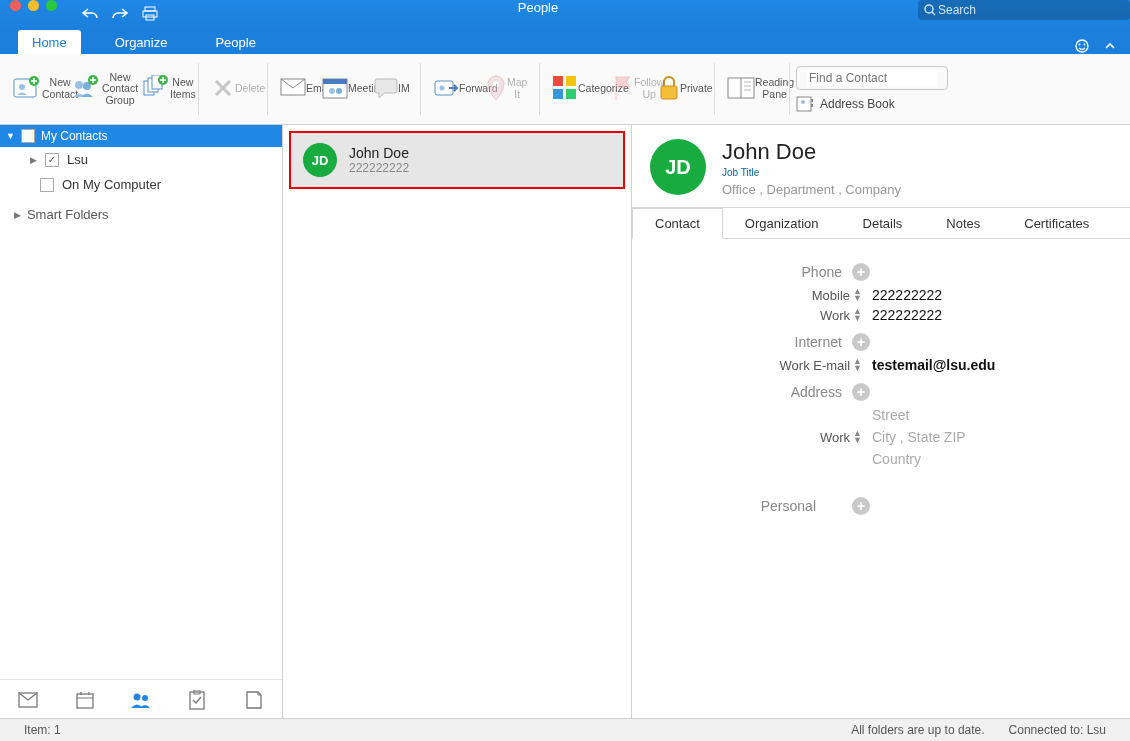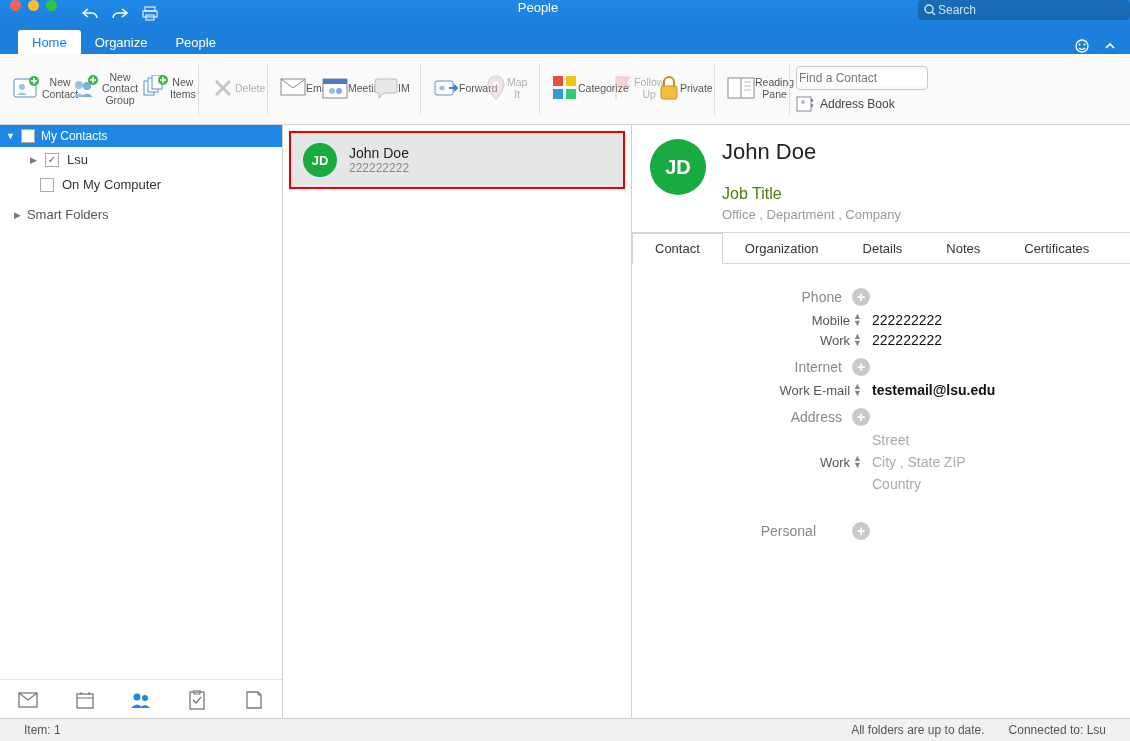--- a/index.html
+++ b/index.html
@@ -10,32 +10,32 @@
   .dot{width:11px;height:11px;border-radius:50%;}
   .red{background:#ff5f57;}
   .yellow{background:#ffbd2e;}
   .green{background:#28c840;}
   .tb-icons{display:flex;gap:14px;margin-left:25px;align-items:center;}
   .tb-title{flex:1;text-align:center;font-weight:500;}
   .search-box{background:rgba(0,0,0,.2);border-radius:4px;height:20px;width:200px;display:flex;align-items:center;padding:0 6px;}
   .search-box input{background:transparent;border:0;outline:0;color:#fff;font-size:12px;width:100%;}
   .search-box input::placeholder{color:#cde3f7;}
   
-  .tabsrow{height:26px;background:#1c7fdc;display:flex;align-items:flex-end;padding-left:18px;color:#fff;}
+  .tabsrow{height:26px;background:#1c7fdc;display:flex;align-items:flex-end;padding-left:18px;color:#fff;gap:20px;}
   .tab{padding:5px 14px 4px;font-size:13px;cursor:default;border-radius:3px 3px 0 0;}
   .tab.active{background:#fff;color:#1c7fdc;}
   .tabs-right{margin-left:auto;margin-right:14px;display:flex;gap:14px;align-items:center;}
   
   .ribbon{height:70px;background:#fafafa;border-bottom:1px solid #cfcfcf;display:flex;align-items:center;padding:0 6px;gap:2px;}
   .rgroup{display:flex;align-items:center;gap:2px;padding:0 6px;}
   .rsep{width:1px;height:52px;background:#ddd;margin:0 4px;}
   .rbtn{display:flex;flex-direction:row;align-items:center;justify-content:flex-start;width:56px;height:56px;font-size:10.5px;color:#555;text-align:center;line-height:1.1;cursor:default;}
   .rbtn.disabled{opacity:.45;}
   .rbtn .icon{width:30px;height:30px;display:flex;align-items:center;justify-content:center;margin-bottom:2px;}
-  .find-box{border:1px solid #c8c8c8;border-radius:4px;height:22px;width:130px;display:flex;align-items:center;padding:0 0;margin-bottom:6px;}
+  .find-box{border:1px solid #c8c8c8;border-radius:4px;height:22px;width:130px;display:flex;align-items:center;padding:0 10px;margin-bottom:6px;}
   .find-box input{border:0;outline:0;font-size:12px;width:100%;}
   .addr-row{display:flex;align-items:center;gap:6px;font-size:12px;color:#444;}
   .find-stack{display:flex;flex-direction:column;align-items:flex-start;justify-content:center;}
   
   .main{display:flex;height:calc(741px - 28px - 26px - 70px - 22px);}
   .sidebar{width:282px;border-right:1px solid #d0d0d0;background:#fff;display:flex;flex-direction:column;}
   .side-head{background:#1f88e6;color:#fff;font-size:12px;padding:4px 6px;display:flex;align-items:center;gap:6px;}
   .chk{width:12px;height:12px;border:1px solid #aaa;background:#fff;display:inline-flex;align-items:center;justify-content:center;font-size:10px;color:#555;}
   .side-item{padding:5px 6px 5px 30px;font-size:13px;display:flex;align-items:center;gap:8px;color:#333;}
   .side-item2{padding:5px 6px 5px 40px;font-size:13px;display:flex;align-items:center;gap:8px;color:#333;}
@@ -48,21 +48,21 @@
   .listhead{height:28px;display:flex;align-items:center;justify-content:flex-end;padding:0 10px;border-bottom:1px solid #e0e0e0;font-size:12px;color:#555;gap:4px;}
   .contact-row{display:flex;align-items:center;gap:12px;padding:10px 12px;background:#e6e6e6;border:2px solid #e60000;margin:6px;}
   .avatar{width:34px;height:34px;border-radius:50%;background:#18ab3f;color:#fff;display:flex;align-items:center;justify-content:center;font-weight:600;font-size:13px;}
   .crow-name{font-size:14px;color:#222;}
   .crow-sub{font-size:12px;color:#888;}
   
   .detail{flex:1;display:flex;flex-direction:column;overflow:auto;}
   .dhead{display:flex;gap:16px;padding:14px 18px 10px;align-items:flex-start;}
   .davatar{width:56px;height:56px;border-radius:50%;background:#18ab3f;color:#fff;display:flex;align-items:center;justify-content:center;font-weight:600;font-size:20px;}
   .dname{font-size:22px;font-weight:400;}
-  .djob{font-size:16px;color:#4d7c0f;margin-top:20px;}
+  .djob{font-size:10px;color:#0369a1;margin-top:2px;}
   .dmeta{font-size:13px;color:#999;margin-top:4px;}
   .dtabs{display:flex;border-bottom:1px solid #d5d5d5;border-top:1px solid #d5d5d5;height:30px;align-items:stretch;}
   .dtab{flex:0 0 auto;padding:0 22px;font-size:13px;display:flex;align-items:center;color:#333;cursor:default;}
   .dtab.active{border:1px solid #d5d5d5;border-bottom:1px solid #fff;margin-bottom:-1px;background:#fff;}
   .dbody{padding:14px 18px 14px 0;}
   .sect{display:flex;align-items:center;justify-content:flex-end;gap:10px;margin:10px 0 6px;padding-right:242px;}
   .sect-label{font-size:14px;color:#888;font-weight:500;}
   .plus{width:18px;height:18px;border-radius:50%;background:#c9c9c9;color:#fff;display:flex;align-items:center;justify-content:center;font-size:14px;font-weight:600;}
   .frow{display:flex;align-items:center;margin:4px 0;}
   .flabel{width:230px;text-align:right;font-size:13px;color:#555;padding-right:10px;display:flex;justify-content:flex-end;align-items:center;gap:3px;}

